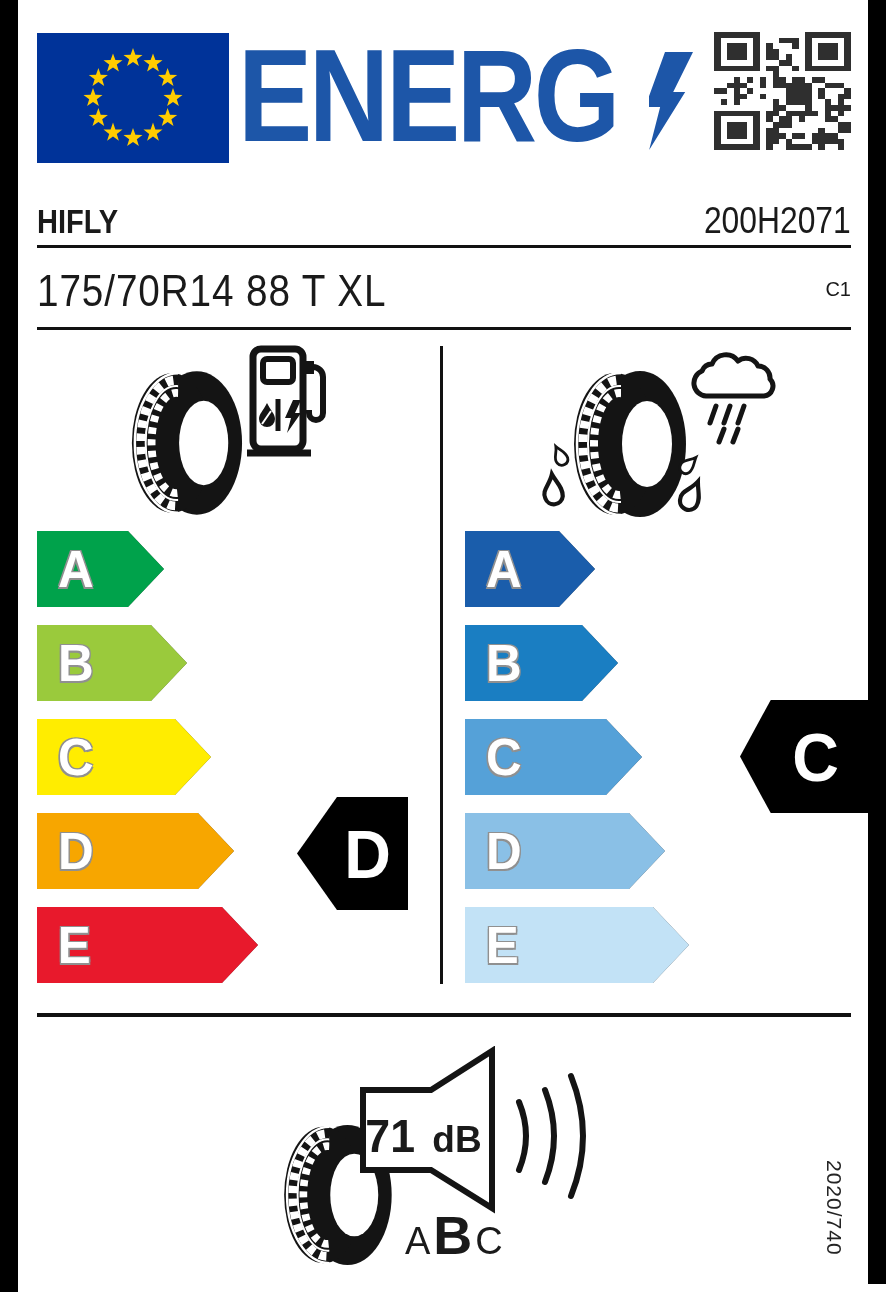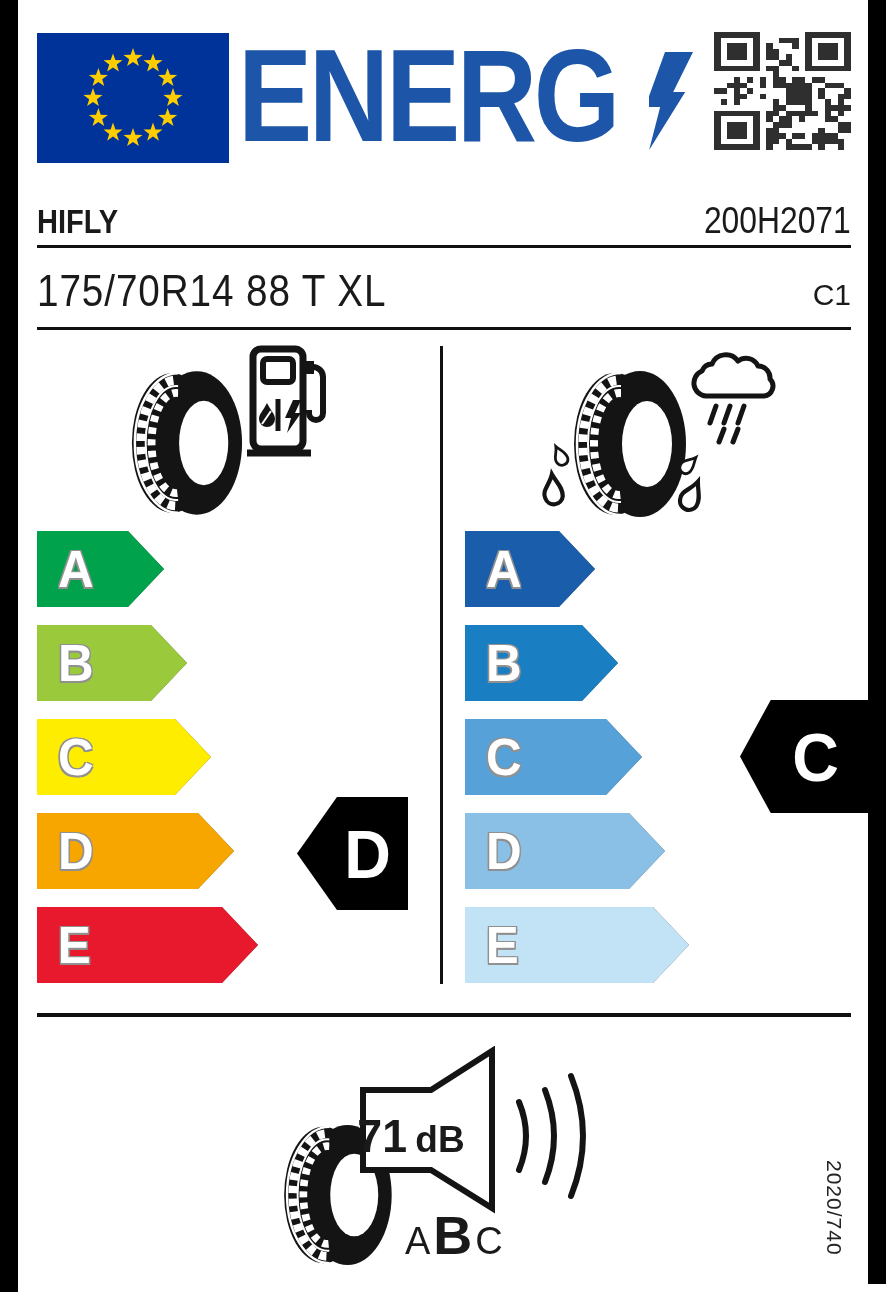--- a/index.html
+++ b/index.html
@@ -12,42 +12,42 @@
   
   #eu-flag{left:37px;top:33px;width:192px;height:130px;}
   #energy-logo{left:238px;top:40px;height:112px;font-size:131px;line-height:112px;font-weight:bold;letter-spacing:-4px;transform:scaleX(.85);transform-origin:left top;white-space:nowrap;}
   #logo-bolt{left:649px;top:52px;width:44px;height:98px;}
   #qr-code{left:714px;top:32px;width:137px;height:118px;}
   
   .hline{position:absolute;left:37px;width:814px;background:#111;}
   #supplier{left:37px;top:203px;font-size:33px;font-weight:bold;transform:scaleX(.88);transform-origin:left top;}
   #typeid{right:35px;top:200px;font-size:37px;transform:scaleX(.86);transform-origin:right top;}
   #size{left:37px;top:266px;font-size:44px;transform:scaleX(.88);transform-origin:left top;letter-spacing:1px;}
-  #tclass{right:35px;top:278px;font-size:30px;}
+  #tclass{right:35px;top:278px;font-size:20px;}
   
   #vdivider{left:440px;top:346px;width:3px;height:638px;background:#111;}
   #fuel-tyre{left:126px;top:369px;width:118px;height:148px;}
   #fuel-pump{left:247px;top:345px;width:80px;height:112px;}
   #wet-tyre{left:538px;top:368px;width:176px;height:152px;}
   #rain-cloud{left:684px;top:350px;width:100px;height:95px;}
   .scale{position:absolute;top:531px;display:flex;flex-direction:column;gap:18px;}
   #fuel-scale{left:37px;}
   #wet-scale{left:465px;}
   .arrow-wrap{height:76px;filter:drop-shadow(0 0 .7px #5a5a5a);}
   .arrow{height:76px;display:flex;align-items:center;clip-path:polygon(0 0,calc(100% - 36px) 0,100% 50%,calc(100% - 36px) 100%,0 100%);}
   .gl{font-weight:bold;font-size:52px;color:#fff;margin-left:20px;transform:scaleX(.95);text-shadow:-1.5px -1.5px 0 #909090,1.5px -1.5px 0 #909090,-1.5px 1.5px 0 #909090,1.5px 1.5px 0 #909090;}
   .sel{position:absolute;display:flex;align-items:center;justify-content:center;color:#fff;font-weight:bold;font-size:68px;}
   .sel span{transform:scaleX(.95);}
   #fuel-sel{left:297px;top:797px;width:111px;height:113px;clip-path:polygon(36% 0,100% 0,100% 100%,36% 100%,0 50%);padding-left:30px;box-sizing:border-box;}
   #wet-sel{left:740px;top:700px;width:128px;height:113px;clip-path:polygon(24% 0,100% 0,100% 100%,24% 100%,0 50%);padding-left:24px;box-sizing:border-box;}
   
   #noise-tyre{left:261px;top:1123px;width:150px;height:144px;}
   #speaker{left:359px;top:1046px;width:140px;height:168px;}
   #sound-waves{left:507px;top:1060px;width:92px;height:152px;}
-  #db-box{left:356px;top:1108px;display:flex;align-items:baseline;gap:7px;}
+  #db-box{left:364px;top:1108px;display:flex;align-items:baseline;gap:16px;}
   #db-box .val{font-size:47px;font-weight:bold;transform:scaleX(.95);}
   #db-box .unit{font-size:37px;font-weight:bold;}
   #abc{left:405px;top:1204px;display:flex;align-items:baseline;gap:3px;}
   #abc .sm{font-size:38px;}
   #abc .big{font-size:54px;font-weight:bold;}
   #regref{left:822px;top:1160px;writing-mode:vertical-rl;font-size:21px;letter-spacing:1px;color:#242424;}
 </style>
 </head>
 <body>
 

